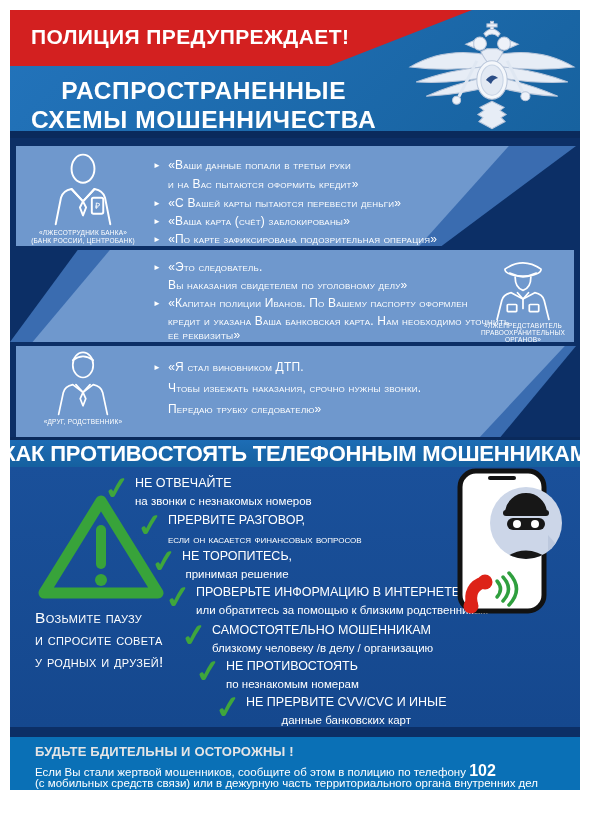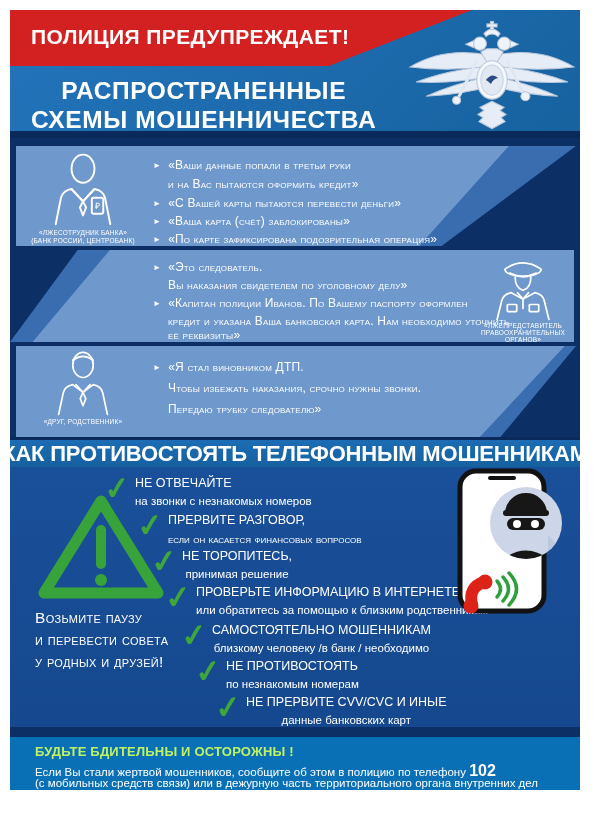--- a/index.html
+++ b/index.html
@@ -80,21 +80,21 @@
   .ai4{left:202px;top:156px}.ai5{left:216px;top:192px}
   .ai6{left:236px;top:228px}
 
   .warning-triangle{position:absolute;left:25px;top:482px;width:132px;height:112px;}
   .pause-note{position:absolute;left:25px;top:597px;color:#ffffff;
           font-variant:small-caps;font-size:15.5px;line-height:22px;letter-spacing:.3px;}
   .phone-graphic{position:absolute;left:442px;top:455px;width:112px;height:162px;}
 
   
   .footer{position:absolute;left:0;top:727px;width:570px;height:53px;background:#0a70b6;}
-  .footer-warning{position:absolute;left:25px;top:7px;color:#bef264;font-weight:bold;
+  .footer-warning{position:absolute;left:25px;top:7px;color:#e5e5e5;font-weight:bold;
           font-size:13px;letter-spacing:.2px;}
   .footer-line{position:absolute;left:25px;color:#ffffff;font-size:11.5px;white-space:nowrap;}
   .fl1{top:25px}.fl2{top:40px}
   .phone-number{font-weight:bold;font-size:16px;}
 </style>
 </head>
 <body>
 
 <div class="poster">
 
@@ -228,21 +228,21 @@
       <div class="sub">принимая решение</div>
     </div>
     <div class="advice-item ai3">
       <span class="check">✓</span>
       <div class="title">ПРОВЕРЬТЕ ИНФОРМАЦИЮ В ИНТЕРНЕТЕ</div>
       <div class="sub">или обратитесь за помощью к близким родственникам</div>
     </div>
     <div class="advice-item ai4">
       <span class="check">✓</span>
       <div class="title">САМОСТОЯТЕЛЬНО МОШЕННИКАМ</div>
-      <div class="sub">близкому человеку /в банк / необходимо</div>
+      <div class="sub">близкому человеку /в делу / организацию</div>
     </div>
     <div class="advice-item ai5">
       <span class="check">✓</span>
       <div class="title">НЕ ПРОТИВОСТОЯТЬ</div>
       <div class="sub">по незнакомым номерам</div>
     </div>
     <div class="advice-item ai6">
       <span class="check">✓</span>
       <div class="title">НЕ ПРЕРВИТЕ CVV/CVC И ИНЫЕ</div>
       <div class="sub">данные банковских карт</div>
@@ -250,21 +250,21 @@
   </div>
 
   <svg class="warning-triangle" viewBox="0 0 132 112">
     <path d="M66 9 L123 101 L9 101 Z" fill="none" stroke="#38a33a" stroke-width="11" stroke-linejoin="round"></path>
     <line x1="66" y1="38" x2="66" y2="72" stroke="#38a33a" stroke-width="10" stroke-linecap="round"></line>
     <circle cx="66" cy="88" r="6" fill="#38a33a"></circle>
   </svg>
 
   <div class="pause-note">
     <div>Возьмите паузу</div>
-    <div>и перевести совета</div>
+    <div>и спросите совета</div>
     <div>у родных и друзей!</div>
   </div>
 
   <svg class="phone-graphic" viewBox="0 0 112 162">
     <rect x="8" y="6" width="84" height="140" rx="16" fill="#ffffff" stroke="#121212" stroke-width="5"></rect>
     <rect x="36" y="11" width="28" height="4" rx="2" fill="#121212"></rect>
     <defs>
         <clipPath id="avclip">
           <circle cx="74" cy="58" r="36"></circle>
         </clipPath>

